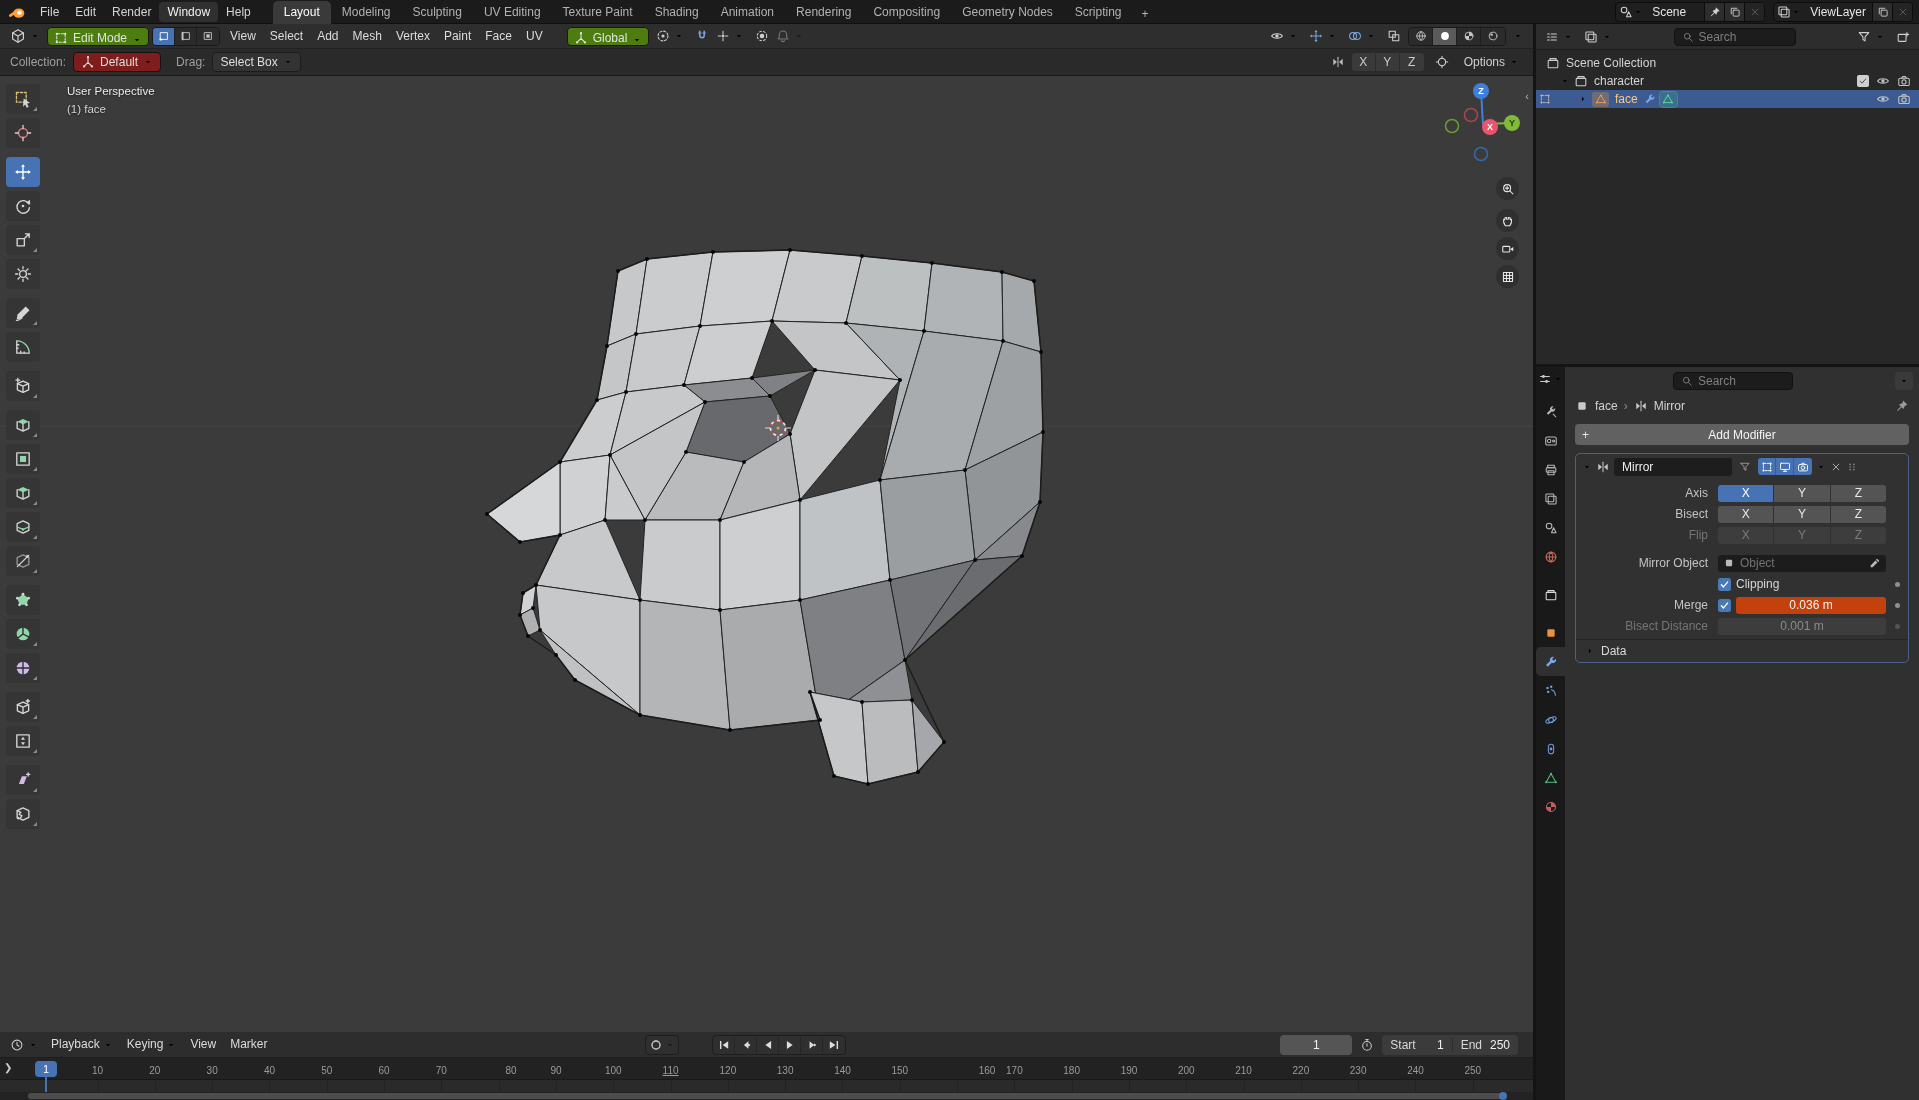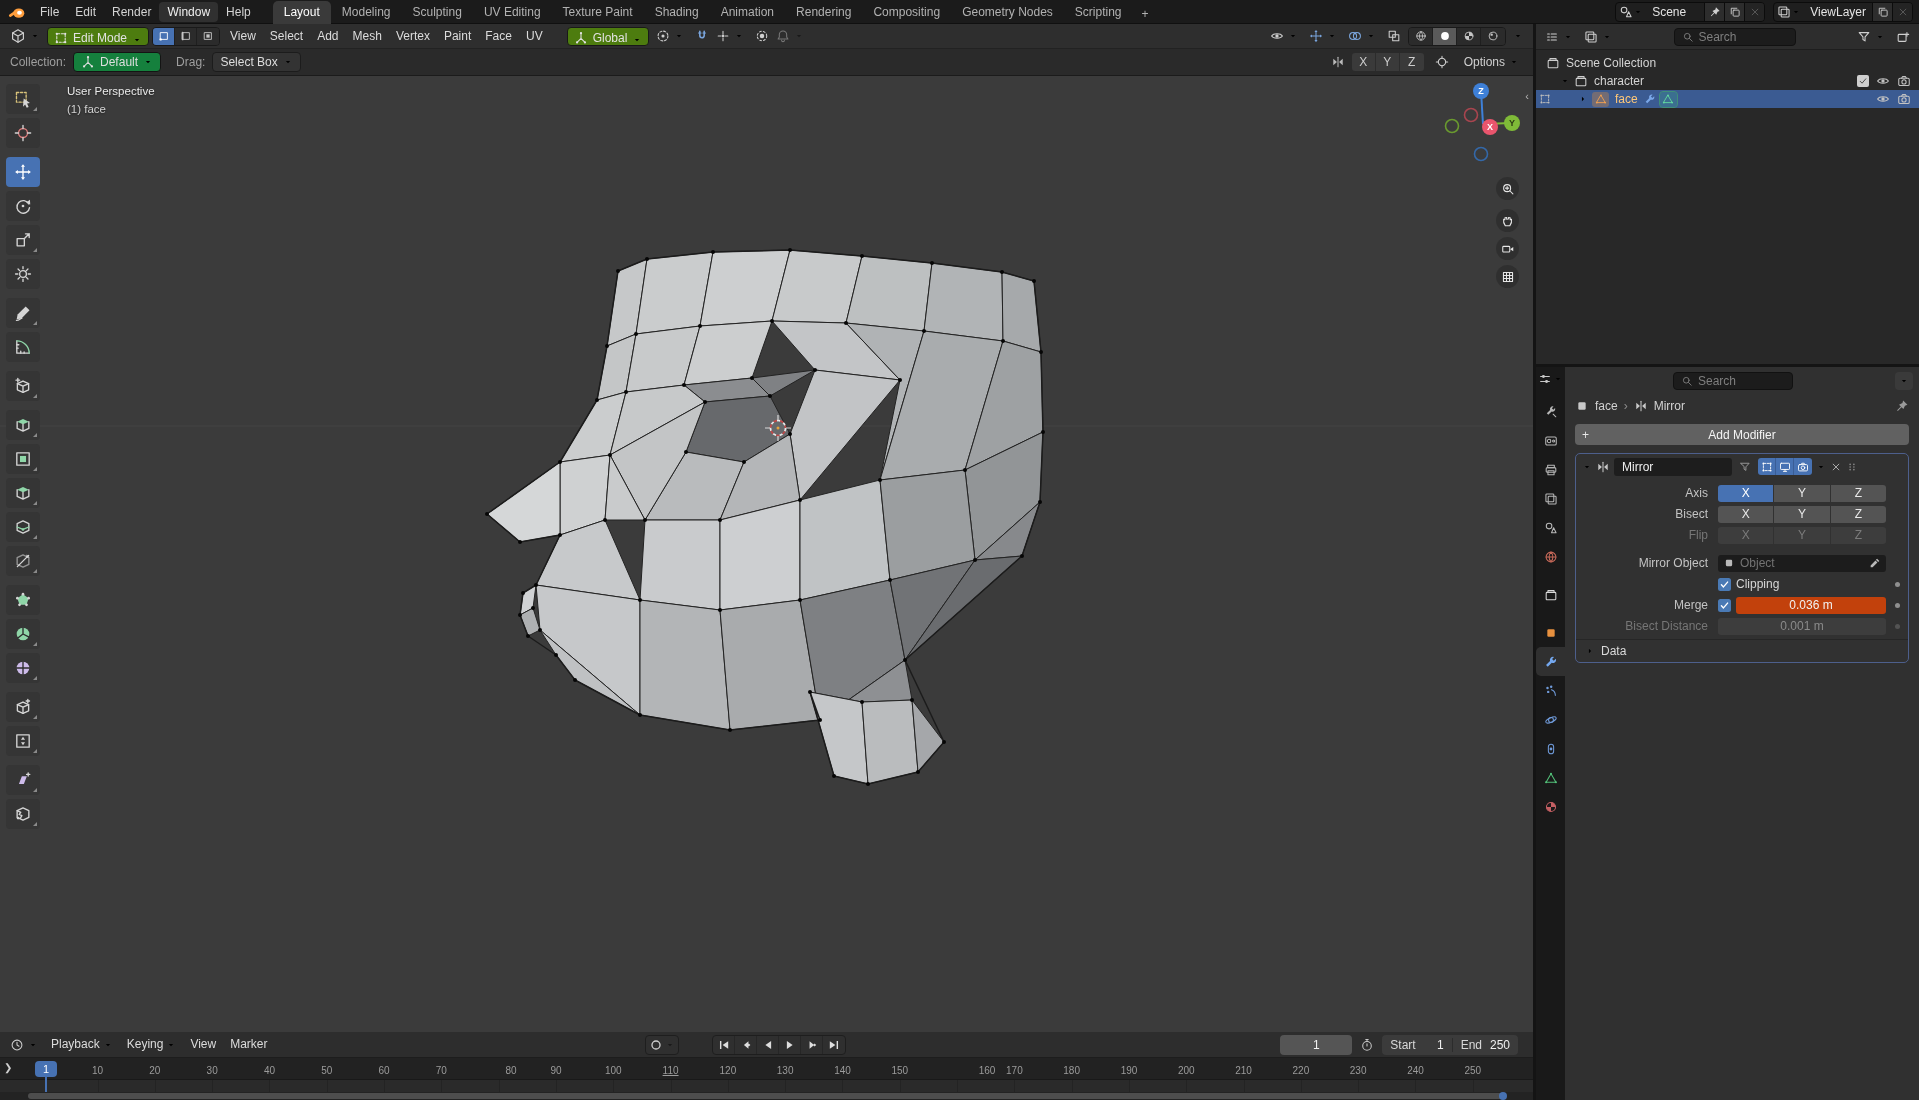--- a/index.html
+++ b/index.html
@@ -32,21 +32,21 @@
 .segg .sg{width:22px;display:flex;align-items:center;justify-content:center;background:#2b2b2b;color:#c6c6c6;border-right:1px solid #1f1f1f}
 .segg .sg:last-child{border-right:none}
 .segg .sg.on{background:#4772b3;color:#fff}
 .hdr-menu{padding:0 7px;color:#dcdcdc;line-height:25px}
 .chev{color:#9a9a9a;display:inline-flex;width:10px;height:10px}
 .chev svg{width:100%;height:100%}
 .blue-ic{color:#7aa5dd}
 .dimm{opacity:.45}
 #vp-subheader{position:absolute;left:0;top:49px;width:1533px;height:27px;background:#2a2a2a;border-bottom:1px solid #1b1b1b;display:flex;align-items:center;padding:0 10px;gap:7px}
 .sublab{color:#9f9f9f}
-.ddd{display:flex;align-items:center;gap:5px;height:20px;background:#15803d;border:1px solid #141414;border-radius:4px;padding:0 7px;color:#dedede}
+.ddd{display:flex;align-items:center;gap:5px;height:20px;background:#7f1d1d;border:1px solid #141414;border-radius:4px;padding:0 7px;color:#dedede}
 .ddd.raised{background:#333;border-color:#1c1c1c}
 .mini-seg{display:flex;height:18px;border-radius:3px;overflow:hidden}
 .mini-seg .sg{width:24px;display:flex;align-items:center;justify-content:center;background:#3a3a3a;color:#cdcdcd;border-right:1px solid #2c2c2c}
 .mini-seg .sg:last-child{border-right:none}
 
 #viewport{position:absolute;left:0;top:76px;width:1533px;height:956px;background:#3b3b3b;overflow:hidden}
 #mesh-svg{position:absolute;left:0;top:0}
 #vp-text{position:absolute;left:67px;top:6px;line-height:18px;pointer-events:none}
 #vp-text .l1{color:#eaeaea;font-size:11.5px;text-shadow:0 1px 2px rgba(0,0,0,.5)}
 #vp-text .l2{color:#d2d2d2;font-size:11.5px;text-shadow:0 1px 2px rgba(0,0,0,.5)}

